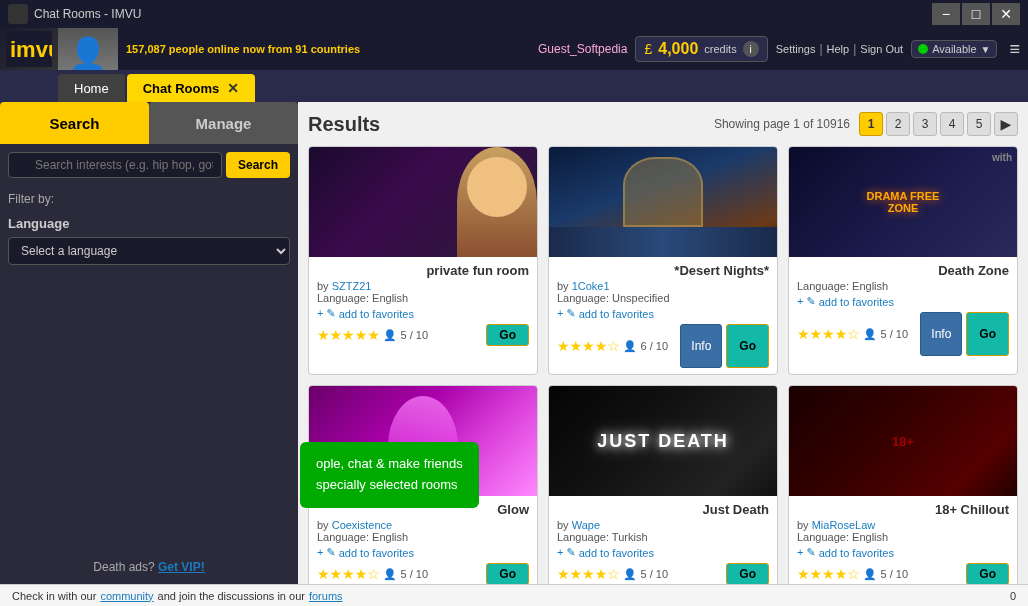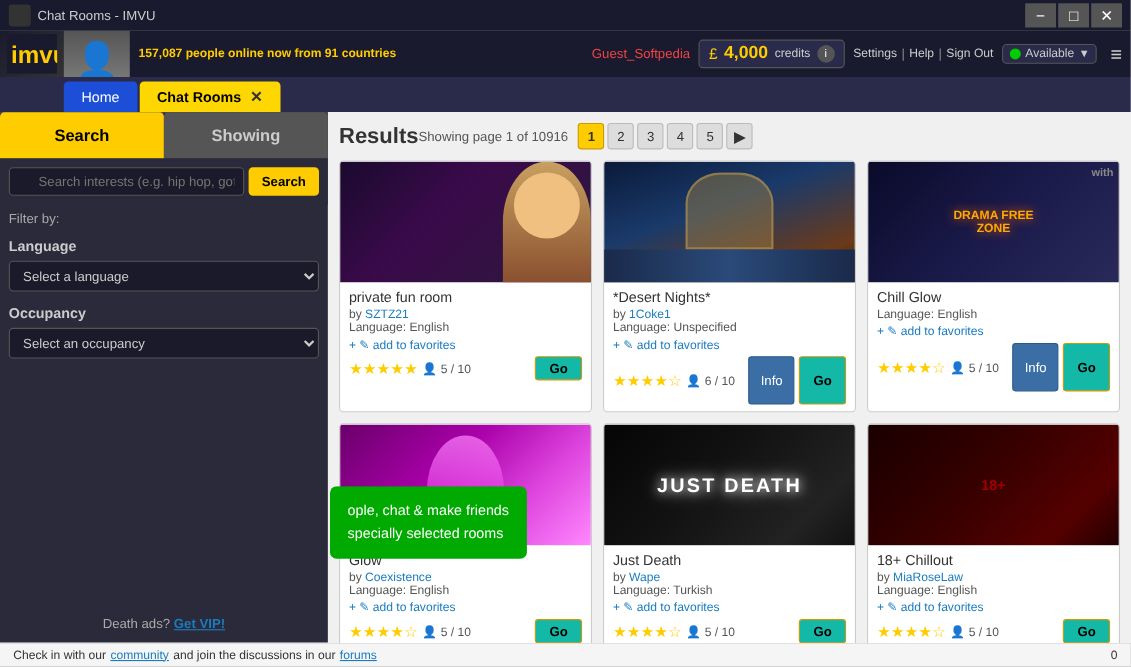--- a/index.html
+++ b/index.html
@@ -48,21 +48,21 @@
       margin-left: 8px;
       flex: 1;
     }
     .user-info span { color: #ffcc00; font-weight: bold; }
     .topbar-right {
       display: flex;
       align-items: center;
       gap: 8px;
       padding-right: 8px;
     }
-    .username-link { color: #ef4444; font-size: 12px; text-decoration: none; }
+    .username-link { color: #f9a8d4; font-size: 12px; text-decoration: none; }
     .credits-box {
       background: #2a2a4a;
       border: 1px solid #555;
       border-radius: 4px;
       padding: 3px 8px;
       display: flex;
       align-items: center;
       gap: 6px;
       color: #fff;
     }
@@ -114,21 +114,21 @@
       background: #ffd700;
       color: #000;
       font-weight: bold;
     }
     .tab .tab-close {
       margin-left: 8px;
       font-size: 14px;
       color: #333;
       cursor: pointer;
     }
-    .tab.home { background: #1d4ed8; color: #fff; }
+    .tab.home { background: #404040; color: #fff; }
 
     
     .main { display: flex; height: calc(606px - 28px - 42px - 32px - 22px); }
 
     
     .sidebar {
       width: 298px;
       background: #2a2a3a;
       flex-shrink: 0;
       display: flex;
@@ -243,20 +243,21 @@
     
     .results-area {
       flex: 1;
       background: #f0f0f0;
       overflow-y: auto;
       padding: 10px;
     }
     .results-header {
       display: flex;
       align-items: center;
+      justify-content: space-between;
       margin-bottom: 10px;
     }
     .results-title {
       font-size: 20px;
       font-weight: bold;
       color: #333;
     }
     .pagination {
       display: flex;
       align-items: center;
@@ -294,24 +295,25 @@
       height: 110px;
       display: flex;
       align-items: center;
       justify-content: center;
       font-size: 11px;
       color: #fff;
       font-weight: bold;
     }
     .room-info { padding: 6px 8px; }
     .room-name {
-      font-weight: normal;
+      font-weight: bold;
       font-size: 13px;
       color: #333;
       margin-bottom: 2px;
+      text-align: right;
     }
     .room-by { font-size: 11px; color: #555; }
     .room-by a { color: #1a7cbf; text-decoration: none; }
     .room-lang { font-size: 11px; color: #555; }
     .room-fav {
       font-size: 11px;
       color: #1a7cbf;
       cursor: pointer;
       display: flex;
       align-items: center;
@@ -428,21 +430,21 @@
 
 <div class="main" style="position:relative;">
 
   <div class="sidebar">
 
     <div class="sidebar-tabs">
       <div class="sidebar-tab active">
         <span>Search</span>
       </div>
       <div class="sidebar-tab inactive">
-        <span>Showing</span>
+        <span>Manage</span>
       </div>
     </div>
 
     <div class="search-bar">
       <div class="search-input-wrap">
         <div class="search-input-container">
           <span class="search-icon-inner">🔍</span>
           <input type="text" class="search-input" style="width: 100%;" placeholder="Search interests (e.g. hip hop, goth)">
         </div>
         <button class="search-btn">Search</button>
@@ -451,26 +453,20 @@
 
     <div class="filter-label">Filter by:</div>
 
     <div class="filter-section">
       <div class="filter-section-title">Language</div>
       <select class="filter-select">
         <option>Select a language</option>
       </select>
     </div>
 
-    <div class="filter-section">
-      <div class="filter-section-title">Occupancy</div>
-      <select class="filter-select">
-        <option>Select an occupancy</option>
-      </select>
-    </div>
 
     <div style="margin-top:auto;padding:10px 8px;text-align:center;color:#aaa;font-size:12px;">
       <span>Death ads? </span><a href="#" style="color:#1a7cbf;font-weight:bold;text-decoration:underline;">Get VIP!</a>
     </div>
   </div>
 
   <div class="promo-tooltip">
     <div>ople, chat &amp; make friends</div>
     <div>specially selected rooms</div>
   </div>
@@ -547,21 +543,21 @@
     </div>
   </div>
         <div class="room-card">
     <div class="room-thumb-placeholder" style="position:relative;overflow:hidden;">
       <div style="width:100%;height:100%;background: linear-gradient(135deg, #0a0a2a 0%, #1a1a4a 50%, #2a2a5a 100%);display:flex;align-items:center;justify-content:center;">
     <div style="color:#ffaa00;font-size:11px;font-weight:bold;text-align:center;text-shadow:0 0 10px #ff6600;">DRAMA FREE<br>ZONE</div>
     <div style="position:absolute;right:5px;top:5px;color:#888;font-size:10px;">with</div>
   </div>
     </div>
     <div class="room-info">
-      <div class="room-name">Chill Glow</div>
+      <div class="room-name">Death Zone</div>
       <div class="room-lang">Language: English</div>
       <div class="room-fav">
         <span>+ ✎</span>
         <span>add to favorites</span>
       </div>
       <div class="room-actions">
         <div style="display:flex;align-items:center;gap:4px;">
           <span class="room-stars">★★★★☆</span>
           <span class="room-occupancy">👤 5 / 10</span>
         </div>

